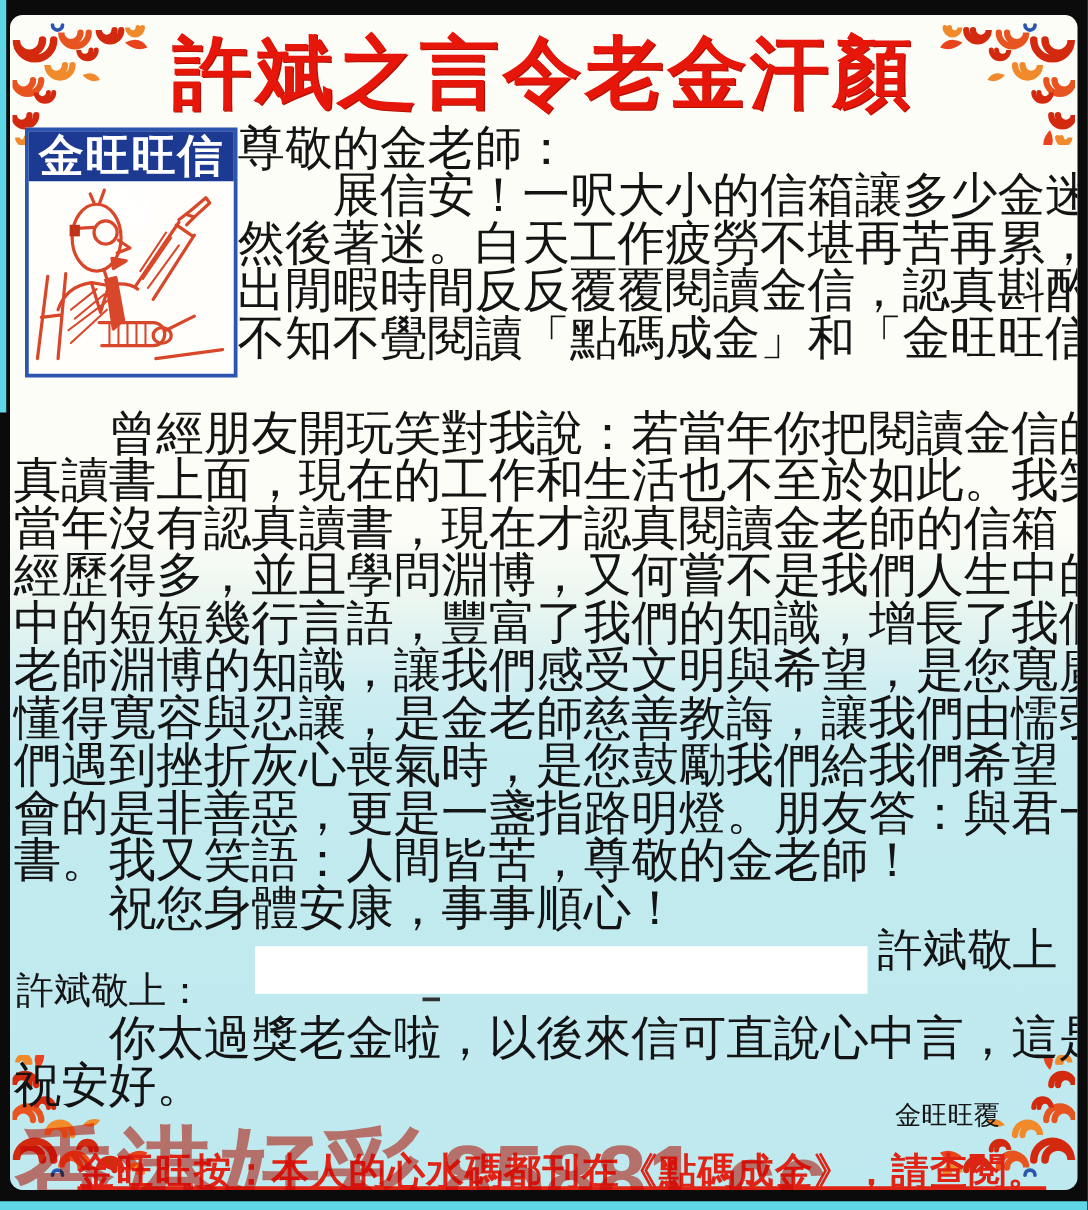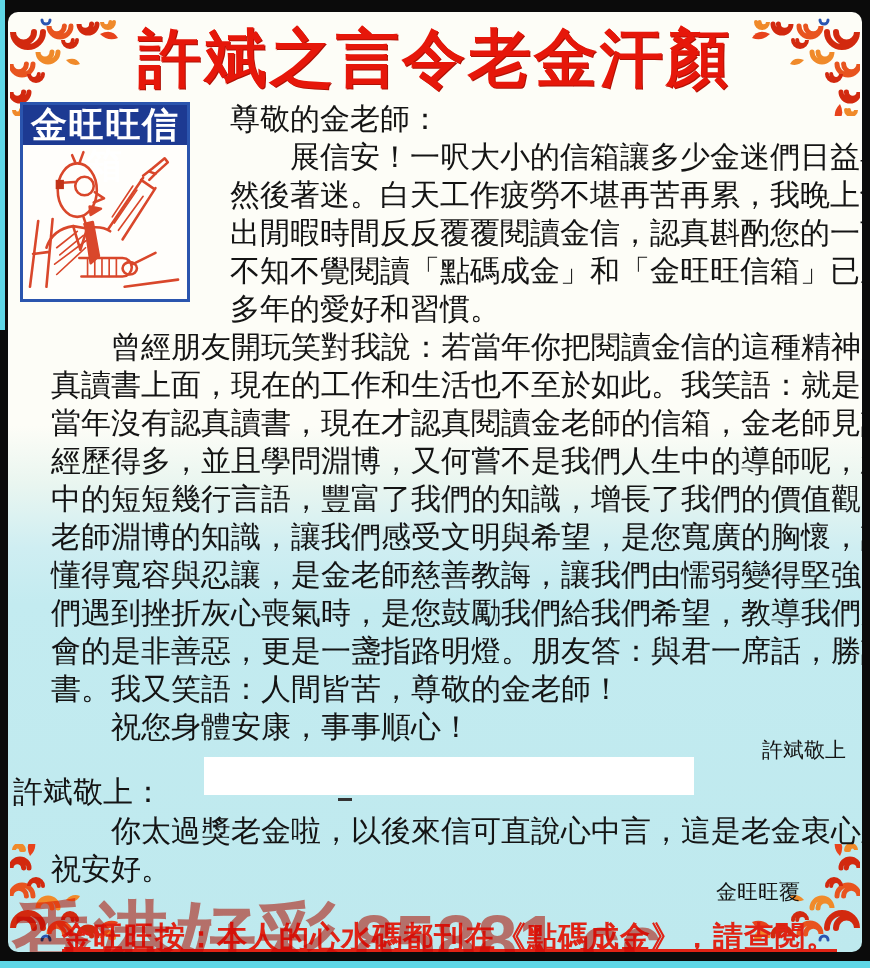--- a/index.html
+++ b/index.html
@@ -34,25 +34,25 @@
     position:absolute;left:12px;top:90px;width:164px;height:194px;
     border:3px solid #2b55ae;background:#fffefb;z-index:2;
   }
   .mailbox-header{
     height:40px;line-height:40px;background:#1d3a92;color:#fff;
     text-align:center;font-weight:700;font-size:36px;letter-spacing:1px;
     font-family:"Liberation Sans", sans-serif;
   }
   .mailbox-art{position:absolute;left:2px;top:44px;width:156px;height:144px;}
 
-  .bodytext{font-size:30px;line-height:38px;color:#141414;z-index:2;padding-left:40px;}
+  .bodytext{font-size:38px;line-height:38px;color:#141414;z-index:2;}
   .line{white-space:nowrap;}
   .letter-col{position:absolute;left:182px;top:88px;right:6px;}
   .letter-full{position:absolute;left:3px;top:316px;right:5px;}
-  .sig{position:absolute;right:16px;top:724px;font-size:21px;color:#141414;z-index:2;}
+  .sig{position:absolute;right:16px;top:724px;font-size:36px;color:#141414;z-index:2;}
   .reader{position:absolute;left:5px;top:760px;font-size:30px;color:#141414;z-index:2;}
   .redacted{position:absolute;left:196px;top:745px;width:490px;height:38px;background:#ffffff;z-index:3;}
   .redacted-dash{position:absolute;left:134px;bottom:-6px;width:14px;height:3px;background:#333;}
   .reply-lines{position:absolute;left:3px;top:800px;right:5px;}
   .reply-sig{position:absolute;right:62px;top:866px;font-size:21px;color:#141414;z-index:2;}
   .footer-note{
     position:absolute;left:54px;top:905px;font-size:30px;font-weight:700;
     color:#e02315;letter-spacing:1px;white-space:nowrap;z-index:2;text-decoration:underline;
   }
   .watermark{
@@ -149,21 +149,20 @@
         </g>
       </svg>
     </div>
 
     <div class="letter-col bodytext">
       <div class="line">尊敬的金老師：</div>
       <div class="line">　　展信安！一呎大小的信箱讓多少金迷們日益喜歡，</div>
       <div class="line">然後著迷。白天工作疲勞不堪再苦再累，我晚上也會抽</div>
       <div class="line">出閒暇時間反反覆覆閱讀金信，認真斟酌您的一言一語，</div>
       <div class="line">不知不覺閱讀「點碼成金」和「金旺旺信箱」已成為我</div>
-      <div class="line">多年的愛好和習慣。</div>
     </div>
 
     <div class="letter-full bodytext">
       <div class="line">　　曾經朋友開玩笑對我說：若當年你把閱讀金信的這種精神用在認</div>
       <div class="line">真讀書上面，現在的工作和生活也不至於如此。我笑語：就是因為我</div>
       <div class="line">當年沒有認真讀書，現在才認真閱讀金老師的信箱，金老師見識得多，</div>
       <div class="line">經歷得多，並且學問淵博，又何嘗不是我們人生中的導師呢，您回信</div>
       <div class="line">中的短短幾行言語，豐富了我們的知識，增長了我們的價值觀。是金</div>
       <div class="line">老師淵博的知識，讓我們感受文明與希望，是您寬廣的胸懷，讓大家</div>
       <div class="line">懂得寬容與忍讓，是金老師慈善教誨，讓我們由懦弱變得堅強。當我</div>

